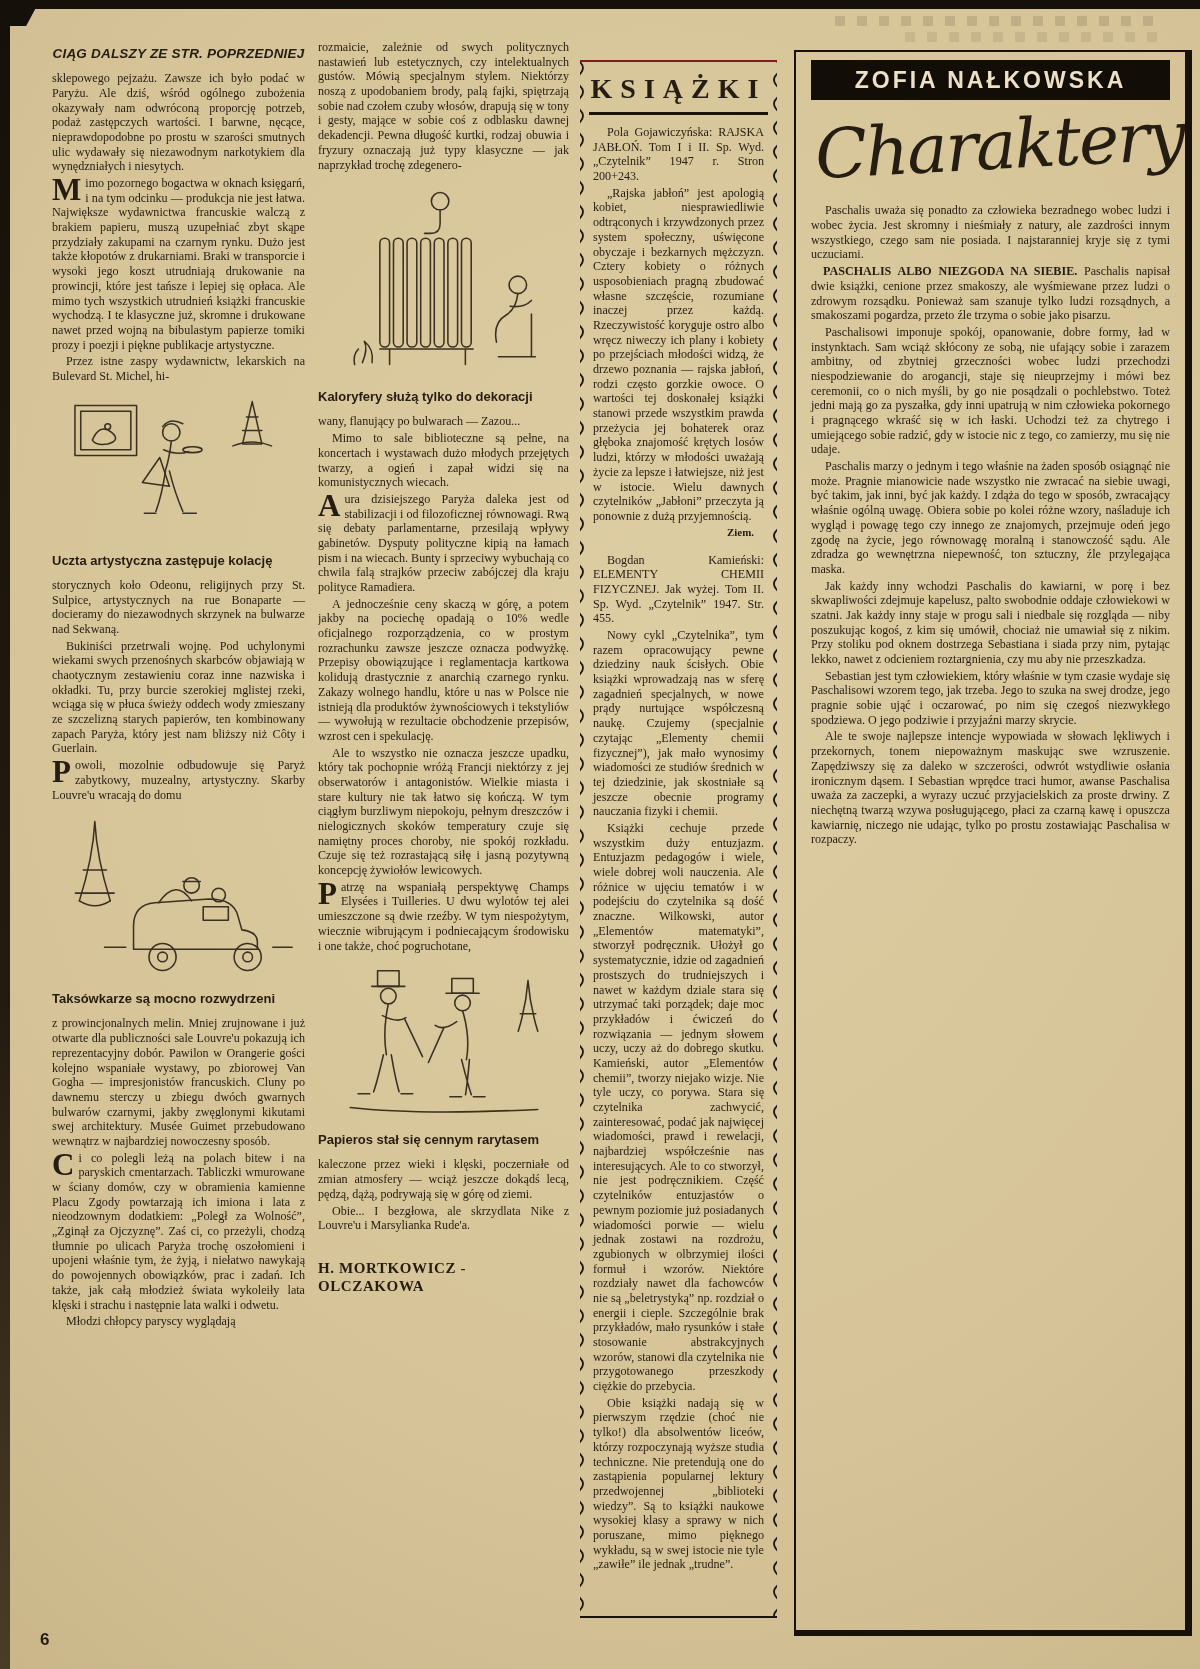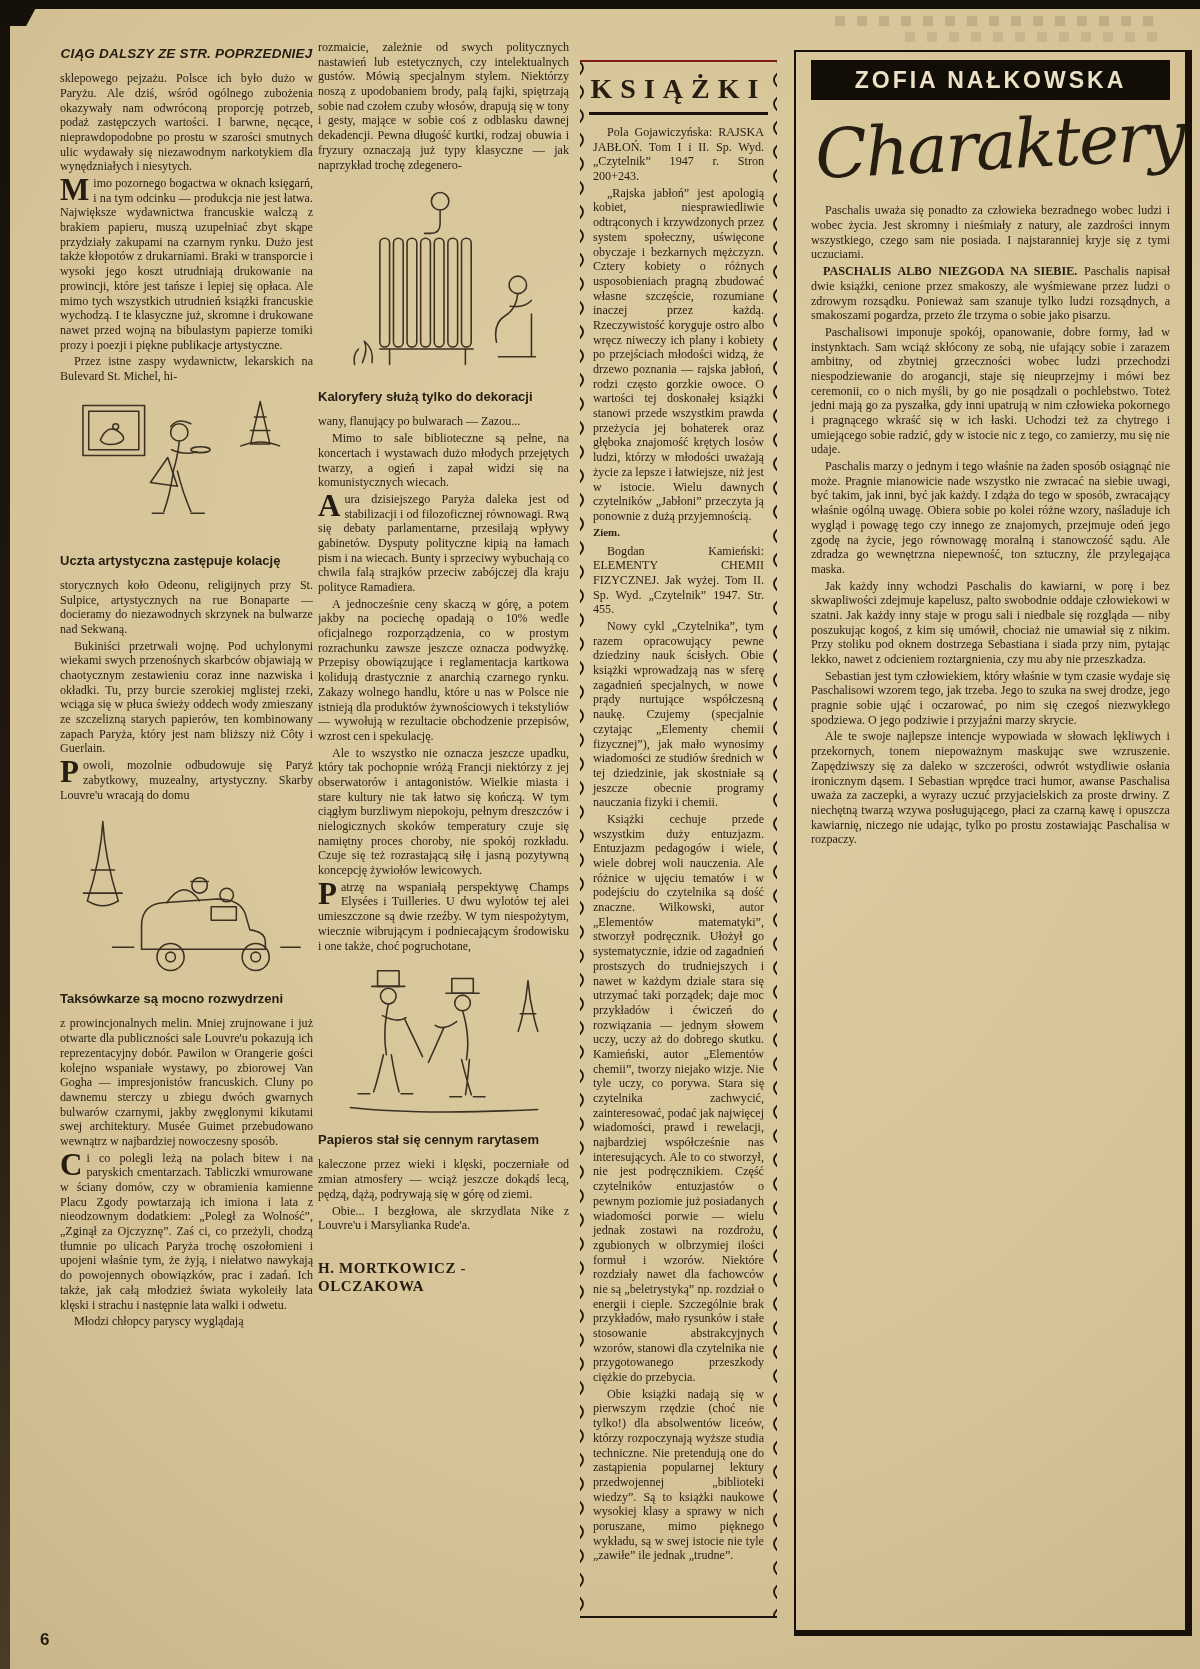--- a/index.html
+++ b/index.html
@@ -14,21 +14,21 @@
   }
   
   .scan-top{position:absolute;left:24px;right:0;top:0;height:9px;background:#151009;}
   .scan-left{position:absolute;left:0;top:0;width:10px;bottom:0;background:linear-gradient(180deg,#151009 0%,#241b10 60%,#4a3d27 100%);}
   .scan-corner{position:absolute;left:0;top:0;width:40px;height:26px;background:#151009;transform:skewX(-28deg);transform-origin:top left;}
   .ghost{position:absolute;background:repeating-linear-gradient(90deg,rgba(62,50,28,.15) 0 10px,transparent 10px 22px);height:10px;filter:blur(.6px);}
   .g1{left:835px;top:16px;width:330px;}
   .g2{left:905px;top:32px;width:255px;opacity:.7;}
 
   .col{position:absolute;}
-  #col-left{left:60px;top:46px;width:253px;height:1560px;overflow:hidden;}
+  #col-left{left:52px;top:46px;width:253px;height:1560px;overflow:hidden;}
   #col-mid{left:318px;top:40px;width:251px;height:1575px;overflow:hidden;}
   #col-books{left:580px;top:60px;width:197px;height:1558px;overflow:hidden;
     border-top:2px solid #7f1d1d;border-bottom:2px solid #1a140c;padding:0 13px;box-sizing:border-box;}
   #col-right{left:794px;top:50px;width:398px;height:1586px;box-sizing:border-box;
     border:2px solid #17110a;border-right-width:7px;border-bottom-width:6px;
     padding:4px 15px 10px;overflow:hidden;}
 
   
   .col p{margin:0 0 2px;text-align:justify;text-indent:14px;font-size:12.1px;line-height:1.215;hyphens:auto;}
   .col p.noind{text-indent:0;}
@@ -52,21 +52,21 @@
   .wavy.l{left:-6px;}
   .wavy.r{right:-6px;}
   .wavy path{stroke:#1a140c;fill:none;stroke-width:1.8;}
   .books-title{
     margin:0 -4px 10px;padding:13px 0 9px;text-align:center;
     font:700 28px/1 "Liberation Serif",serif;letter-spacing:8px;
     border-bottom:3px solid #1a140c;
   }
   .bhead{font-size:10.9px;font-weight:400;line-height:1.18;margin:8px 0 2px;text-align:justify;text-indent:9px;}
   .bbody{font-size:10.9px;line-height:1.17;margin:0;text-align:justify;text-indent:9px;hyphens:auto;}
-  .bsig{font-weight:700;font-size:10.9px;text-align:left;padding-right:10px;margin:1px 0 6px;}
+  .bsig{font-weight:700;font-size:10.9px;text-align:right;padding-right:10px;margin:1px 0 15px;}
 
   
   .author-bar{
     background:#120d06;color:#ece1c6;text-align:center;
     font:700 23px/1 "Liberation Sans",sans-serif;letter-spacing:3px;
     padding:9px 0 8px;margin:4px 0 2px;
   }
   .script-title{
     font:italic 400 68px/1.05 "DejaVu Serif",serif;letter-spacing:-2px;
     transform:rotate(-3deg);margin:10px 0 22px 4px;white-space:nowrap;
@@ -82,21 +82,21 @@
 
 <div class="paper"></div>
 <div class="scan-top"></div>
 <div class="scan-left"></div>
 <div class="scan-corner"></div>
 <div class="ghost g1"></div>
 <div class="ghost g2"></div>
 
 <section class="col" id="col-left">
   <h3 class="cont-header">CIĄG DALSZY ZE STR. POPRZEDNIEJ</h3>
-  <p class="noind">sklepowego pejzażu. Polsce ich było dużo w Paryżu. Ale dziś, wśród ogólnego zubożenia okazywały nam odwróconą proporcję potrzeb, podaż zastępczych wartości. I barwne, nęcące, nieprawdopodobne po prostu w szarości smutnych ulic wydawały się niezawodnym narkotykiem dla wynędzniałych i niesytych.</p>
+  <p class="noind">sklepowego pejzażu. Zawsze ich było podać w Paryżu. Ale dziś, wśród ogólnego zubożenia okazywały nam odwróconą proporcję potrzeb, podaż zastępczych wartości. I barwne, nęcące, nieprawdopodobne po prostu w szarości smutnych ulic wydawały się niezawodnym narkotykiem dla wynędzniałych i niesytych.</p>
   <p class="dcap">Mimo pozornego bogactwa w oknach księgarń, i na tym odcinku — produkcja nie jest łatwa. Największe wydawnictwa francuskie walczą z brakiem papieru, muszą uzupełniać zbyt skąpe przydziały zakupami na czarnym rynku. Dużo jest także kłopotów z drukarniami. Braki w transporcie i wysoki jego koszt utrudniają drukowanie na prowincji, które jest tańsze i lepiej się opłaca. Ale mimo tych wszystkich utrudnień książki francuskie wychodzą. I te klasyczne już, skromne i drukowane nawet przed wojną na bibulastym papierze tomiki prozy i poezji i piękne publikacje artystyczne.</p>
   <p>Przez istne zaspy wydawnictw, lekarskich na Bulevard St. Michel, hi-</p>
 
   <div class="illus">
     <svg width="232" height="158" viewBox="0 0 240 164">
       <rect x="12" y="16" width="64" height="52"></rect>
       <rect x="18" y="22" width="52" height="40"></rect>
       <path d="M30 52 q8 -18 20 -8 q10 8 -4 12 q-12 2 -16 -4"></path>
       <circle cx="46" cy="38" r="3"></circle>
       <path d="M196 12 l-10 44 h20 z"></path>

